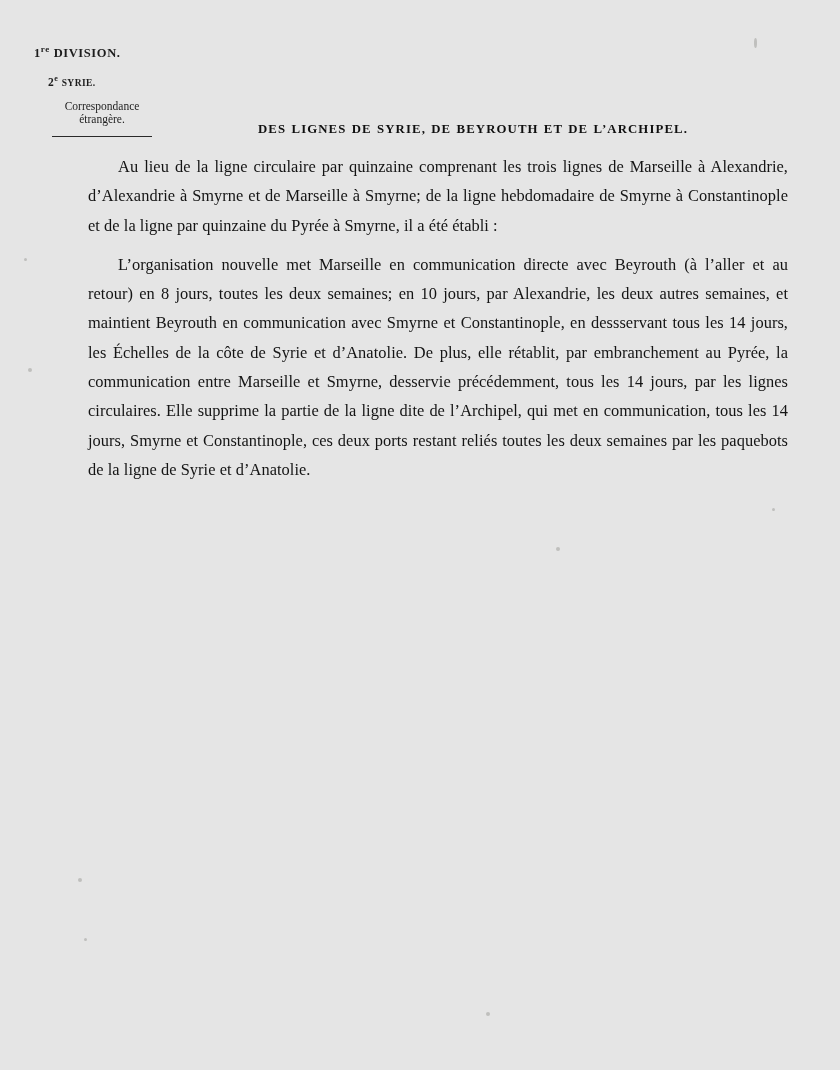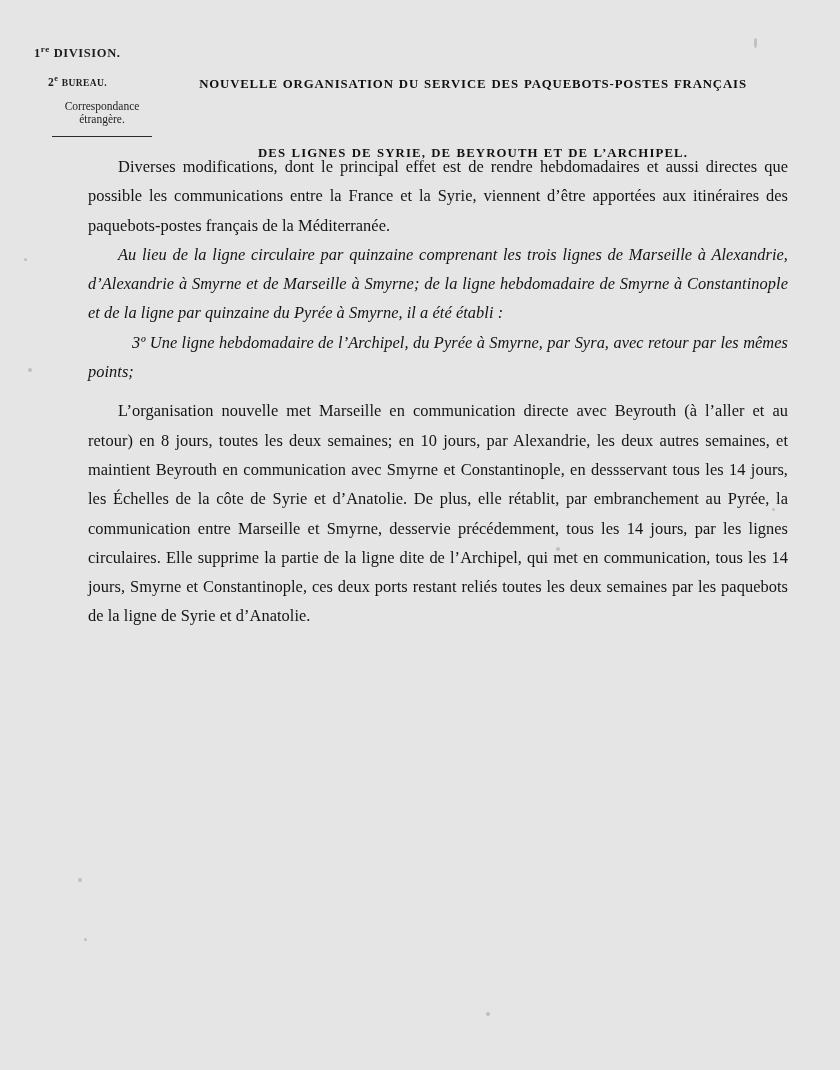--- a/index.html
+++ b/index.html
@@ -152,39 +152,36 @@
 
   <div class="header">
 
     <div class="division">
       <span>1</span><span class="sup">re</span>
       <span>DIVISION.</span>
     </div>
 
     <div class="bureau">
       <span>2</span><span class="sup">e</span>
-      <span class="small">BUREAU.</span>
+      <span class="small">SYRIE.</span>
     </div>
 
     <div class="correspondance">
       <div>Correspondance</div>
       <div>étrangère.</div>
     </div>
     <div class="rule"></div>
 
     <div class="title">
-      <span>NOUVELLE ORGANISATION DU SERVICE DES PAQUEBOTS-POSTES FRANÇAIS</span>
       <span class="line2">DES LIGNES DE SYRIE, DE BEYROUTH ET DE L’ARCHIPEL.</span>
     </div>
   </div>
 
   <div class="body">
-    <p class="indent">Diverses modifications, dont le principal effet est de rendre hebdomadaires et aussi directes que possible les communications entre la France et la Syrie, viennent d’être apportées aux itinéraires des paquebots-postes français de la Méditerranée.</p>
     <p class="indent">Au lieu de la ligne circulaire par quinzaine comprenant les trois lignes de Marseille à Alexandrie, d’Alexandrie à Smyrne et de Marseille à Smyrne; de la ligne hebdomadaire de Smyrne à Constantinople et de la ligne par quinzaine du Pyrée à Smyrne, il a été établi :</p>
-    <p class="indent-wide">3º Une ligne hebdomadaire de l’Archipel, du Pyrée à Smyrne, par Syra, avec retour par les mêmes points;</p>
     <div class="gap"></div>
     <p class="indent">L’organisation nouvelle met Marseille en communication directe avec Beyrouth (à l’aller et au retour) en 8 jours, toutes les deux semaines; en 10 jours, par Alexandrie, les deux autres semaines, et maintient Beyrouth en communication avec Smyrne et Constantinople, en dessservant tous les 14 jours, les Échelles de la côte de Syrie et d’Anatolie. De plus, elle rétablit, par embranchement au Pyrée, la communication entre Marseille et Smyrne, desservie précédemment, tous les 14 jours, par les lignes circulaires. Elle supprime la partie de la ligne dite de l’Archipel, qui met en communication, tous les 14 jours, Smyrne et Constantinople, ces deux ports restant reliés toutes les deux semaines par les paquebots de la ligne de Syrie et d’Anatolie.</p>
   </div>
 
   <span class="speck" style="left:754px;top:38px;width:3px;height:10px;"></span>
   <span class="speck" style="left:28px;top:368px;width:4px;height:4px;"></span>
   <span class="speck" style="left:772px;top:508px;width:3px;height:3px;"></span>
   <span class="speck" style="left:556px;top:547px;width:4px;height:4px;"></span>
   <span class="speck" style="left:78px;top:878px;width:4px;height:4px;"></span>
   <span class="speck" style="left:84px;top:938px;width:3px;height:3px;"></span>

